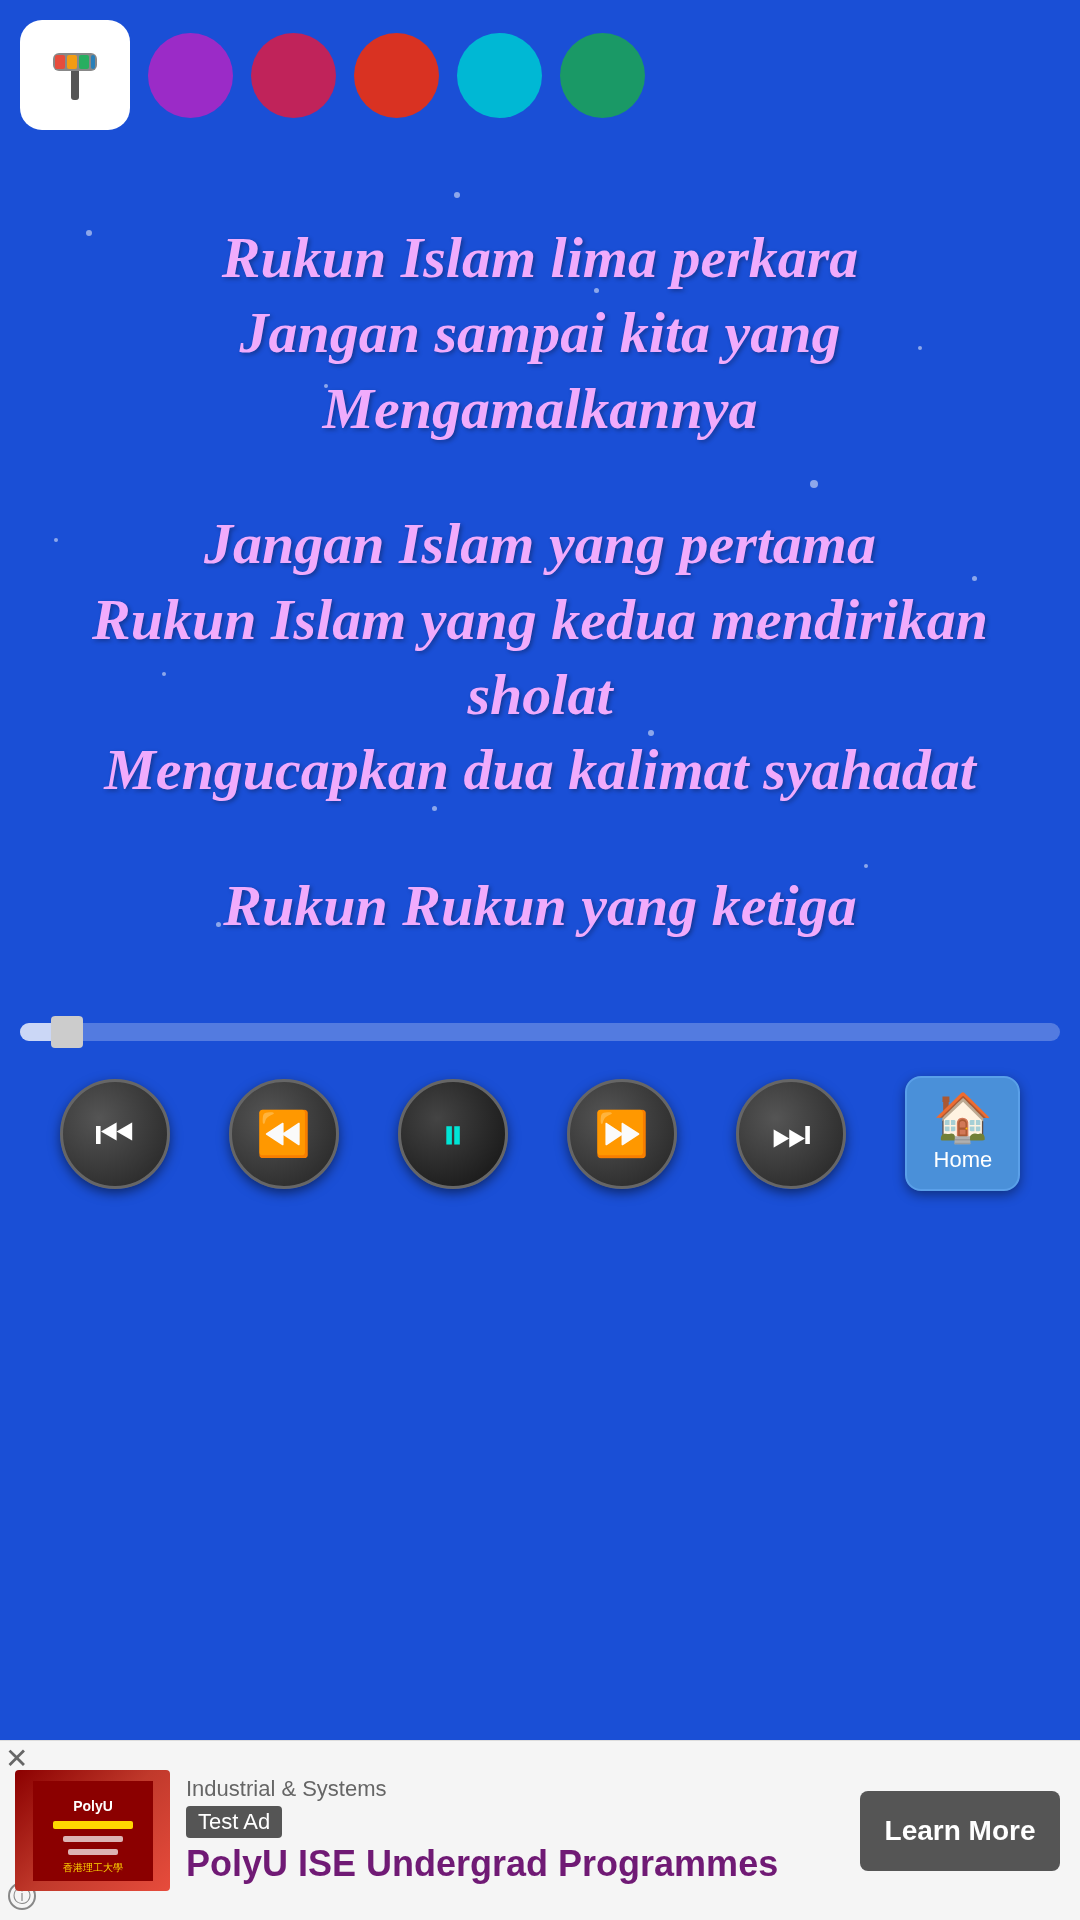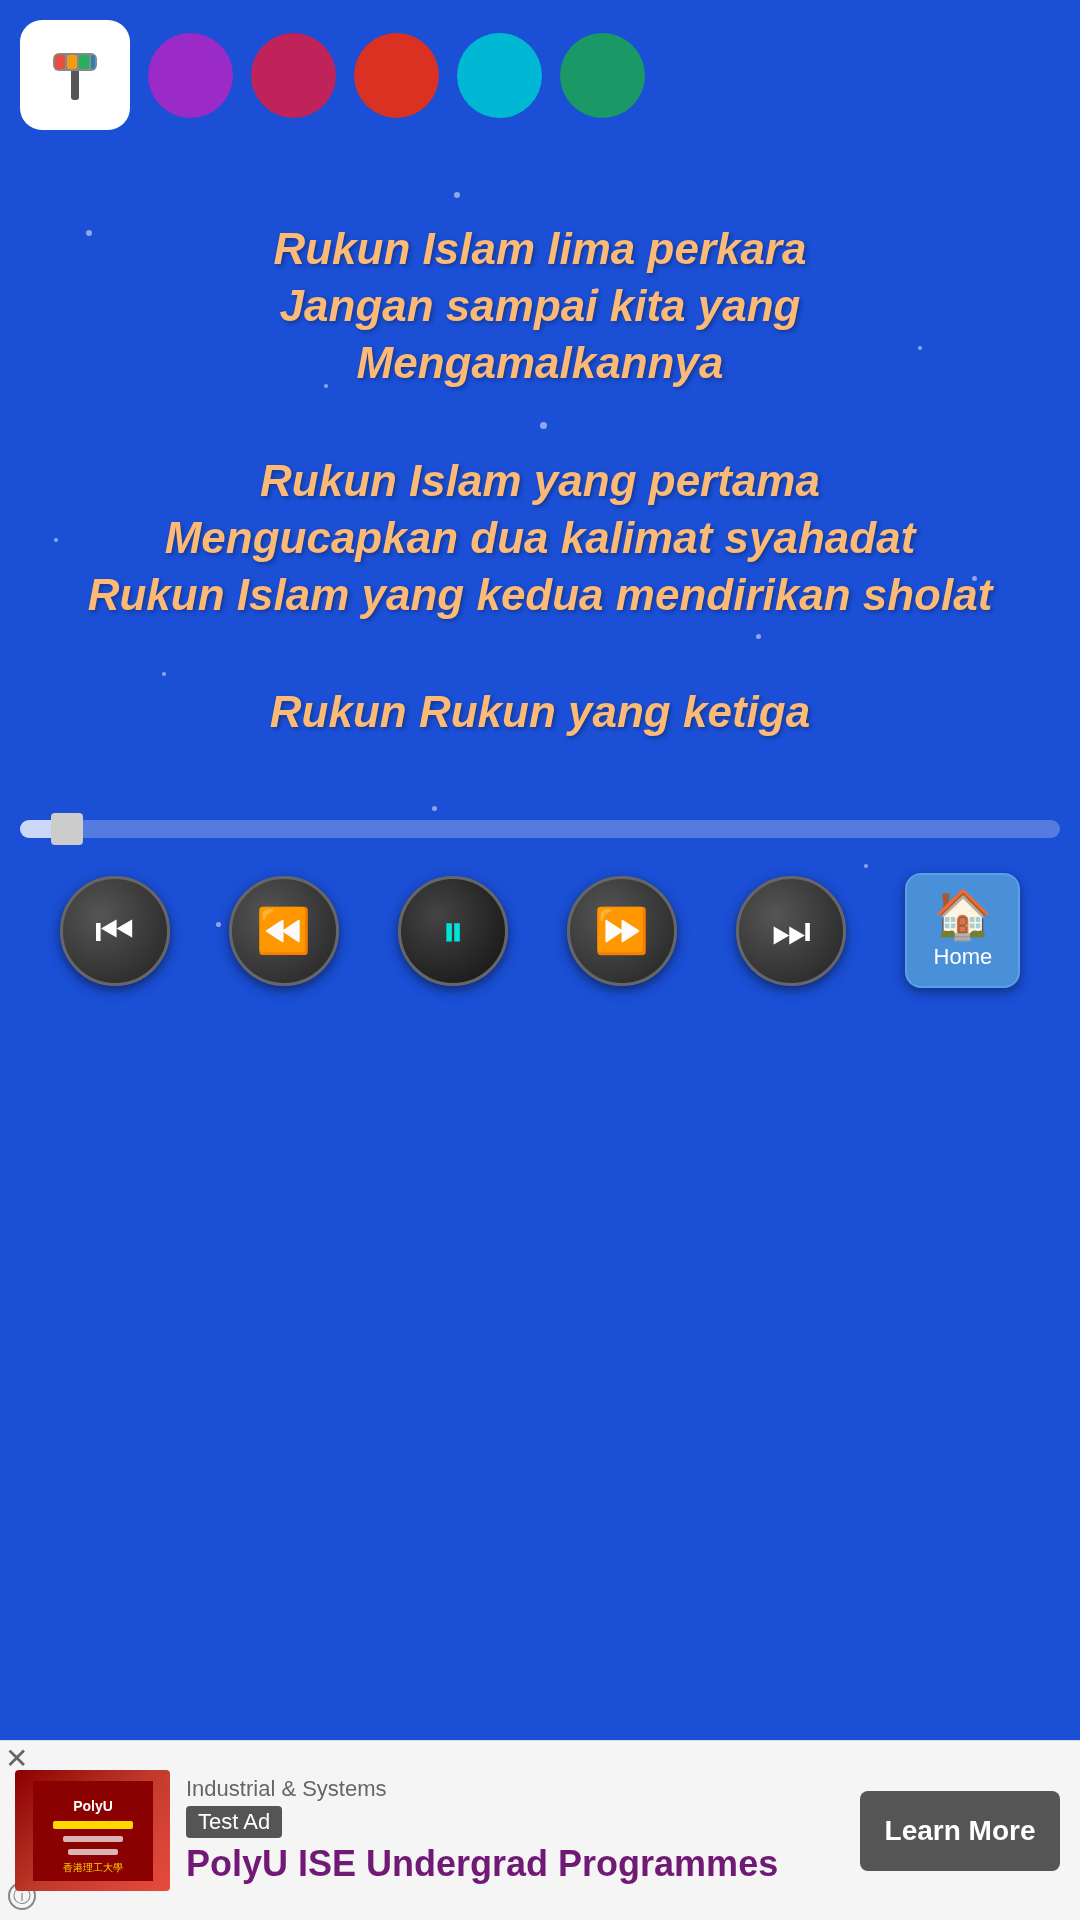--- a/index.html
+++ b/index.html
@@ -63,28 +63,28 @@
       position: relative;
       z-index: 10;
     }
 
     .lyrics-verse {
       text-align: center;
       margin-bottom: 60px;
     }
 
     .lyrics-line {
-      font-size: 44px;
+      font-size: 58px;
       font-weight: 900;
-      color: #fdba74;
+      color: #f0abfc;
       line-height: 1.3;
       display: block;
       font-style: italic;
       text-shadow: 2px 2px 4px rgba(0,0,0,0.3);
-      font-family: Liberation Sans, sans-serif;
+      font-family: Liberation Serif, serif;
     }
 
     
     .progress-container {
       padding: 0 20px;
       margin-bottom: 20px;
       position: relative;
       z-index: 10;
     }
 
@@ -336,23 +336,23 @@
 </div>
 
 <div class="lyrics-container">
   <div class="lyrics-verse">
     <span class="lyrics-line">Rukun Islam lima perkara</span>
     <span class="lyrics-line">Jangan sampai kita yang</span>
     <span class="lyrics-line">Mengamalkannya</span>
   </div>
 
   <div class="lyrics-verse">
-    <span class="lyrics-line">Rukun Islam yang pertama</span>
+    <span class="lyrics-line">Jangan Islam yang pertama</span>
+    <span class="lyrics-line">Rukun Islam yang kedua mendirikan sholat</span>
     <span class="lyrics-line">Mengucapkan dua kalimat syahadat</span>
-    <span class="lyrics-line">Rukun Islam yang kedua mendirikan sholat</span>
   </div>
 
   <div class="lyrics-verse">
     <span class="lyrics-line">Rukun Rukun yang ketiga</span>
   </div>
 </div>
 
 <div class="progress-container">
   <div class="progress-bar-track">
     <div class="progress-thumb"></div>

